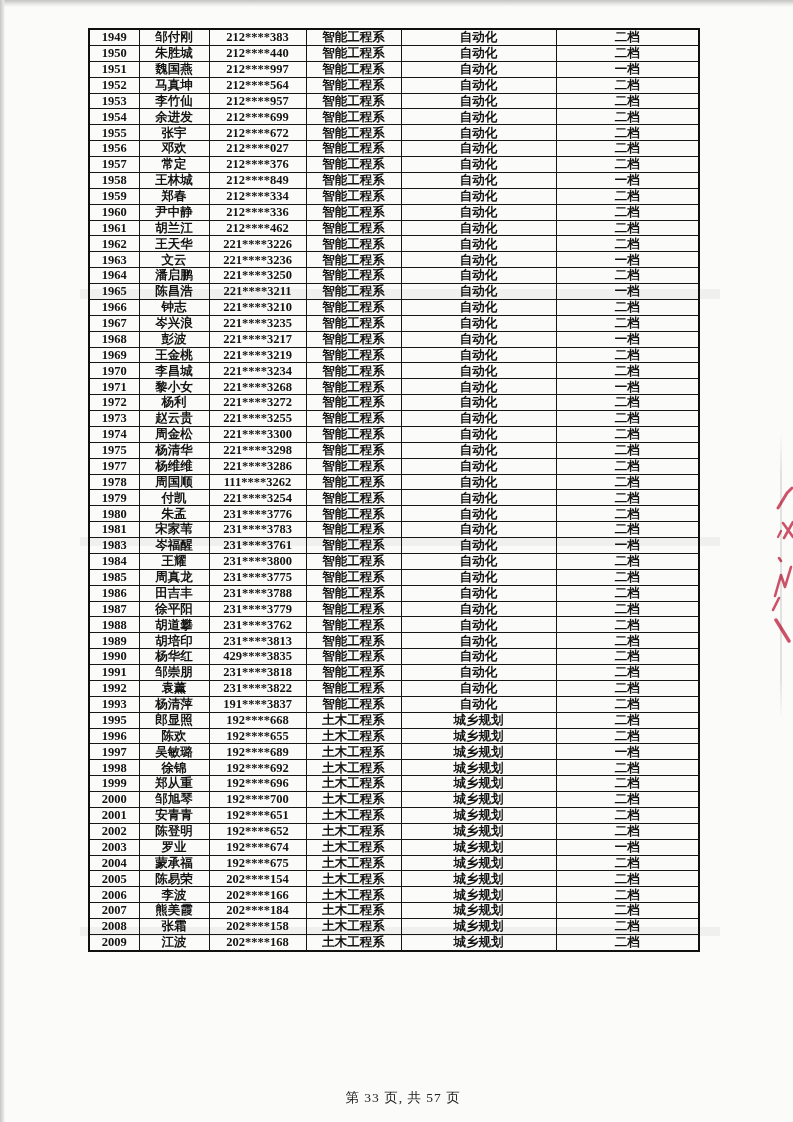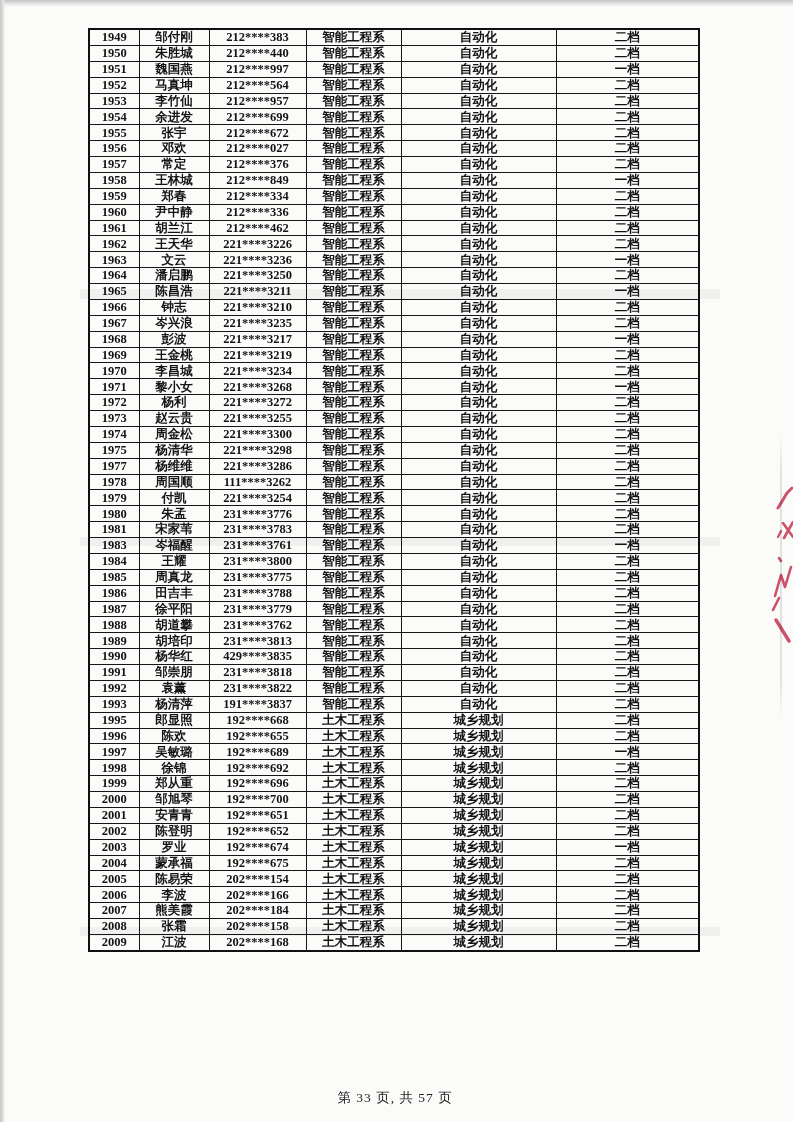--- a/index.html
+++ b/index.html
@@ -36,21 +36,21 @@
   table.roster td{
     border:1.8px solid #161616;
     padding:0;
     text-align:center;vertical-align:middle;
     font-size:12.5px;line-height:1;
     white-space:nowrap;overflow:hidden;
     color:#141414;
   }
   
   .footer{
-    position:absolute;left:4px;top:1089px;width:782px;
+    position:absolute;left:12px;top:1089px;width:782px;
     text-align:center;
     font-size:13.5px;letter-spacing:1px;color:#222;
   }
   
   .redmarks{position:absolute;left:768px;top:474px;width:26px;height:180px;overflow:visible;}
   
   .crease{
     position:absolute;left:780px;top:432px;width:2px;height:288px;
     background:linear-gradient(to bottom,rgba(0,0,0,0) 0%,rgba(0,0,0,0.10) 15%,rgba(0,0,0,0.10) 85%,rgba(0,0,0,0) 100%);
   }

